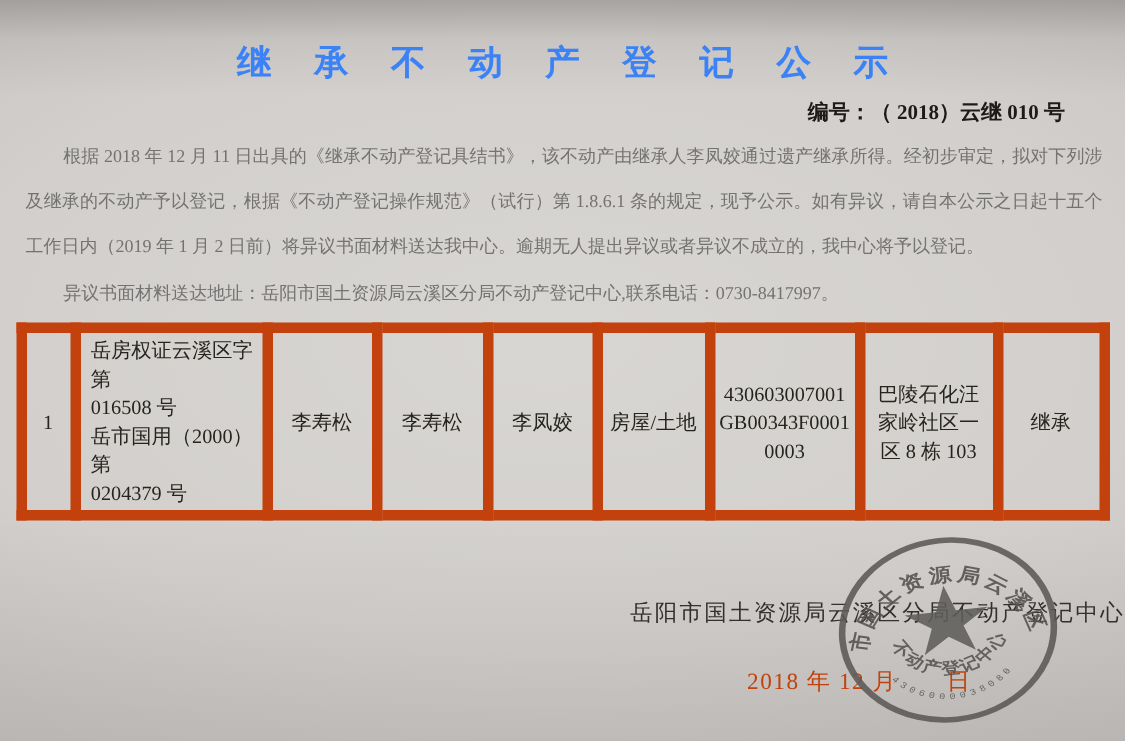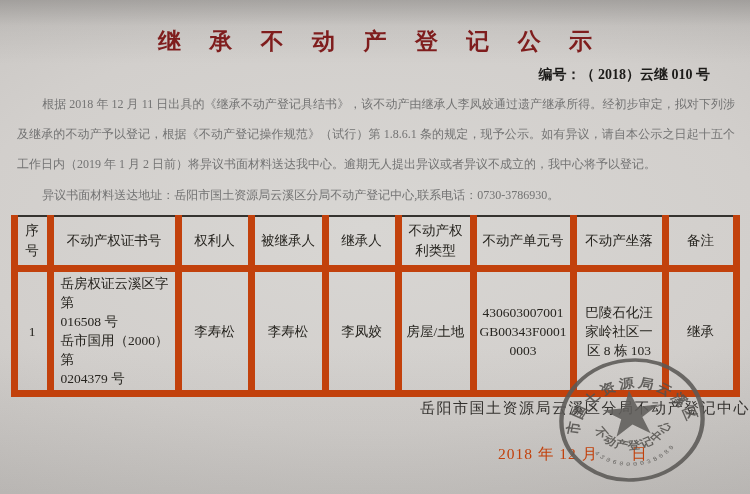--- a/index.html
+++ b/index.html
@@ -14,21 +14,21 @@
     position:relative;
   }
   .title{
     margin:26px 0 0 0;
     text-align:center;
     font-family:"Liberation Sans","DejaVu Sans",sans-serif;
     font-weight:bold;
     font-size:23px;
     letter-spacing:11px;
     text-indent:11px;
-    color:#7f1d1d;
+    color:#3b82f6;
   }
   .doc-number{
     margin:9px 40px 0 0;
     text-align:right;
     font-weight:bold;
     font-size:14px;
     color:#1c1b19;
   }
   .para{
     font-size:12px;
@@ -82,47 +82,35 @@
 </style>
 </head>
 <body>
 
 <div class="title">继 承 不 动 产 登 记 公 示</div>
 
 <div class="doc-number">编号：（ 2018）云继 010 号</div>
 
 <div class="para para-main">根据 2018 年 12 月 11 日出具的《继承不动产登记具结书》，该不动产由继承人李凤姣通过遗产继承所得。经初步审定，拟对下列涉及继承的不动产予以登记，根据《不动产登记操作规范》（试行）第 1.8.6.1 条的规定，现予公示。如有异议，请自本公示之日起十五个工作日内（2019 年 1 月 2 日前）将异议书面材料送达我中心。逾期无人提出异议或者异议不成立的，我中心将予以登记。</div>
 
-<div class="para para-address">异议书面材料送达地址：岳阳市国土资源局云溪区分局不动产登记中心,联系电话：0730-3786930。</div>
+<div class="para para-address">异议书面材料送达地址：岳阳市国土资源局云溪区分局不动产登记中心,联系电话：0730-8417997。</div>
 
 <table class="notice-table">
   <colgroup>
     <col style="width:36px">
       <col style="width:128px">
       <col style="width:73px">
     <col style="width:74px">
       <col style="width:73px">
       <col style="width:75px">
     <col style="width:100px">
       <col style="width:92px">
       <col style="width:71px">
   </colgroup>
   <tbody>
-      <tr class="header-row">
-    <td class="pre">序号</td>
-    <td class="pre">不动产权证书号</td>
-    <td class="pre">权利人</td>
-    <td class="pre">被继承人</td>
-    <td class="pre">继承人</td>
-    <td class="pre">不动产权
-利类型</td>
-    <td class="pre">不动产单元号</td>
-    <td class="pre">不动产坐落</td>
-    <td class="pre">备注</td>
-  </tr>
   <tr class="data-row">
     <td>1</td>
     <td class="pre cell-cert">岳房权证云溪区字第
 016508 号
 岳市国用（2000）第
 0204379 号</td>
     <td>李寿松</td>
     <td>李寿松</td>
     <td>李凤姣</td>
     <td>房屋/土地</td>

